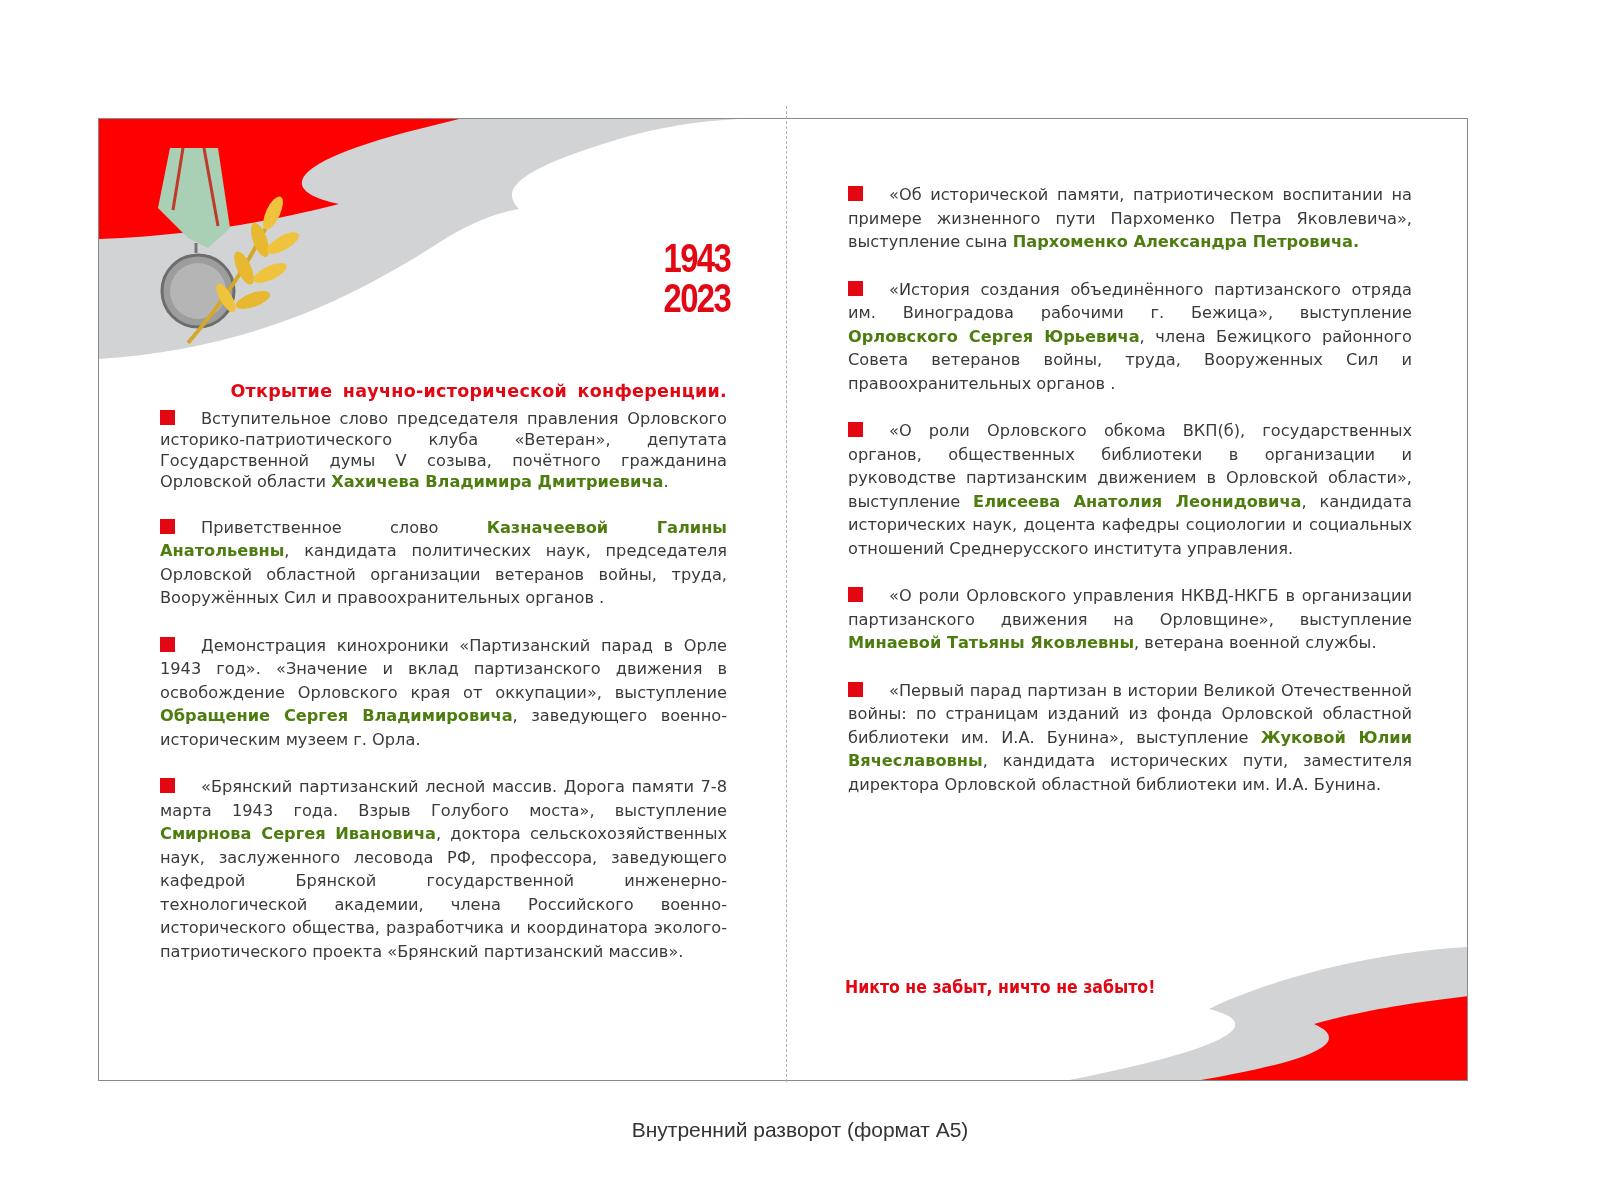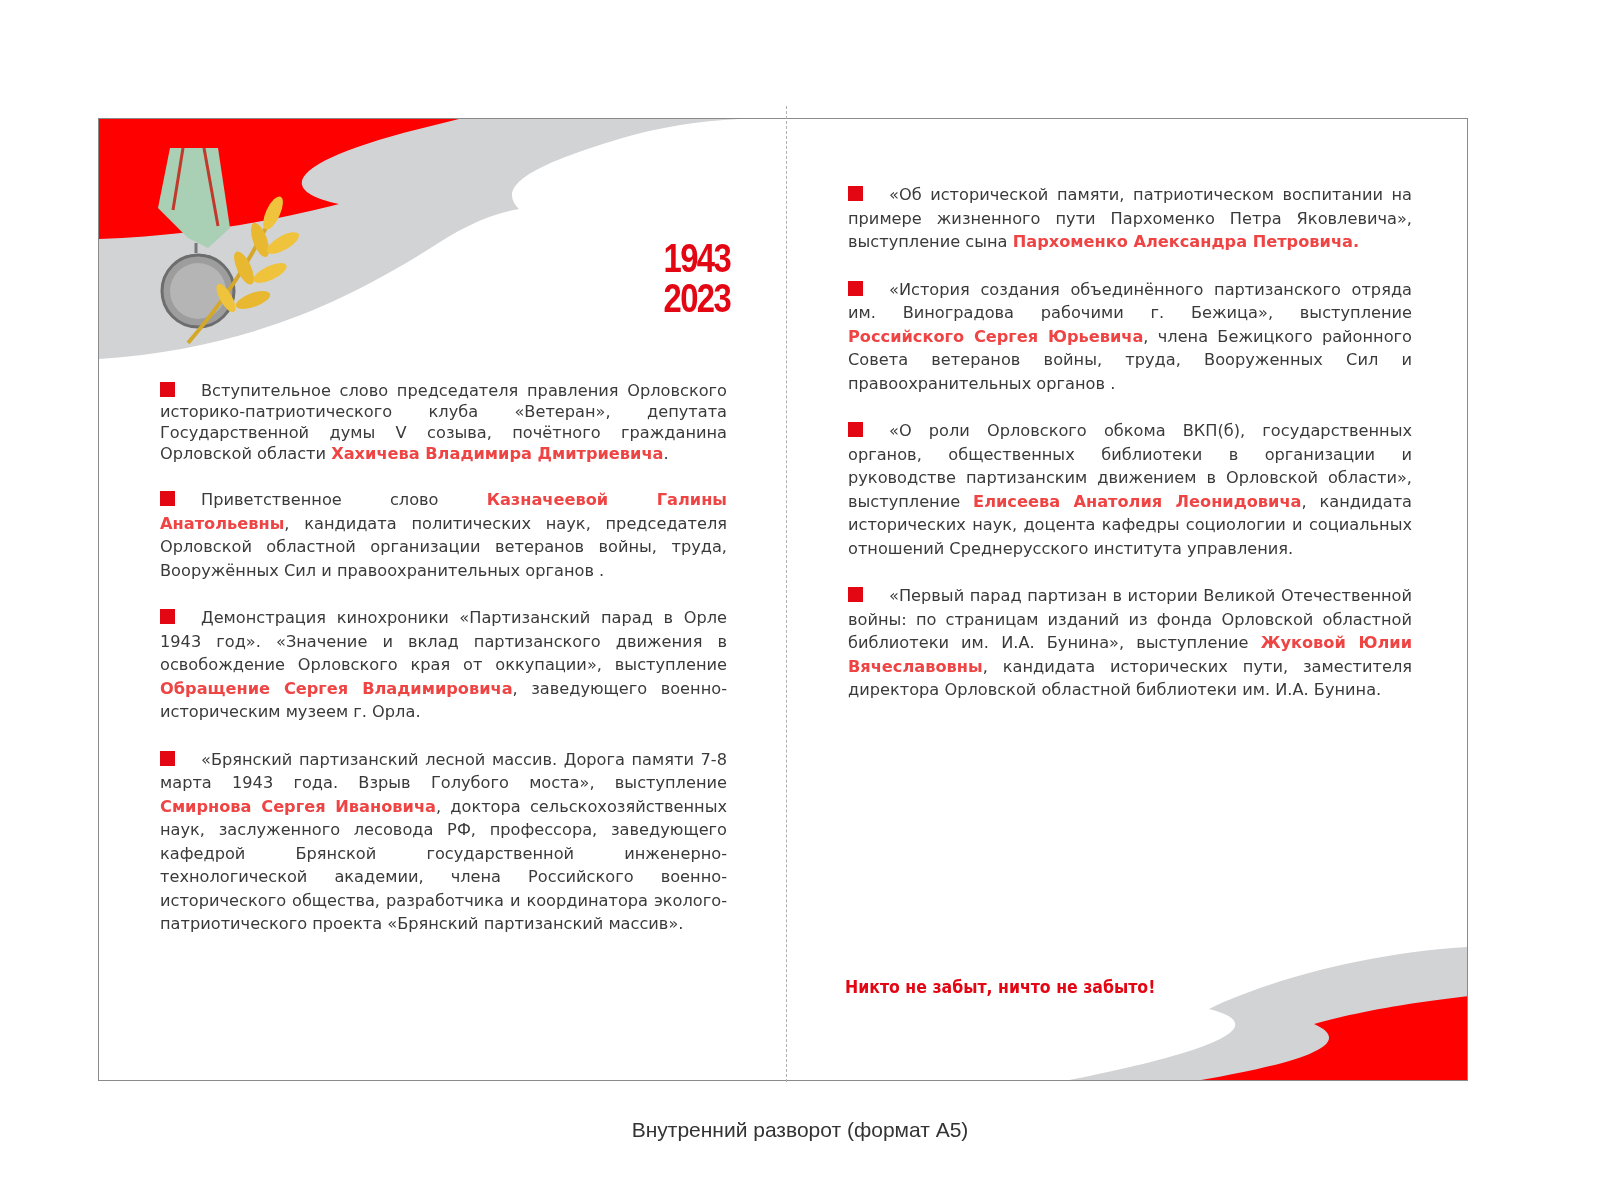--- a/index.html
+++ b/index.html
@@ -16,21 +16,21 @@
       border-left: 1px dashed #b0b0b0;
     }
     .deco { position: absolute; left: 0; top: 0; }
     .medal { position: absolute; left: 148px; top: 148px; width: 160px; height: 200px; }
     .years {
       position: absolute; left: 640px; top: 238px; width: 90px; text-align: right;
       color: #e30613; font-family: "Liberation Sans", sans-serif; font-weight: bold;
       font-size: 40px; line-height: 40px; letter-spacing: -2px; transform: scaleX(0.82); transform-origin: right top;
     }
     .text { font-family: "DejaVu Sans", sans-serif; font-size: 16.2px; line-height: 23.5px; color: #3a3a3a; text-align: justify; }
-    .text b { color: #ef4444; }
+    .text b { color: #4d7c0f; }
     .left-col { position: absolute; left: 160px; top: 380px; width: 567px; }
     .right-col { position: absolute; left: 848px; top: 183px; width: 564px; }
     .heading {
       color: #e30613; font-weight: bold; font-size: 17.5px; text-align: right; word-spacing: 4px;
       margin-bottom: 4px; font-family: "DejaVu Sans", sans-serif; letter-spacing: 0.3px;
     }
     .item { margin-bottom: 24px; }
     .item p { margin: 0; }
     .bullet {
       display: inline-block; width: 15px; height: 15px; background: #e30613;
@@ -79,20 +79,21 @@
   <ellipse cx="105" cy="152" rx="7" ry="18" fill="#e8b830" transform="rotate(70 105 152)"></ellipse>
   <ellipse cx="78" cy="150" rx="6" ry="16" fill="#f0c33c" transform="rotate(-30 78 150)"></ellipse>
 </svg>
 
 <div class="years">
   <div>1943</div>
   <div>2023</div>
 </div>
 
 <div class="left-col text">
+  <div class="heading">Открытие научно-исторической конференции.</div>
   <div id="left-items">
       <div class="item first">
         <p><span class="bullet"></span><span>Вступительное слово председателя правления Орловского историко-патриотического клуба «Ветеран», депутата Государственной думы V созыва, почётного гражданина Орловской области </span><b>Хахичева Владимира Дмитриевича</b><span>.</span></p>
       </div>
       <div class="item">
         <p><span class="bullet"></span><span>Приветственное слово </span><b>Казначеевой Галины Анатольевны</b><span>, кандидата политических наук, председателя Орловской областной организации ветеранов войны, труда, Вооружённых Сил и правоохранительных органов .</span></p>
       </div>
       <div class="item">
         <p><span class="bullet"></span><span>Демонстрация кинохроники «Партизанский парад в Орле 1943 год». «Значение и вклад партизанского движения в освобождение Орловского края от оккупации», выступление </span><b>Обращение Сергея Владимировича</b><span>, заведующего военно-историческим музеем г. Орла.</span></p>
       </div>
@@ -101,24 +102,27 @@
       </div>
     </div>
 </div>
 
 <div class="right-col text">
   <div id="right-items">
       <div class="item">
         <p><span class="bullet"></span><span>«Об исторической памяти, патриотическом воспитании на примере жизненного пути Пархоменко Петра Яковлевича», выступление сына </span><b>Пархоменко Александра Петровича.</b><span></span></p>
       </div>
       <div class="item">
-        <p><span class="bullet"></span><span>«История создания объединённого партизанского отряда им. Виноградова рабочими г. Бежица», выступление </span><b>Российского Сергея Юрьевича</b><span>, члена Бежицкого районного Совета ветеранов войны, труда, Вооруженных Сил и правоохранительных органов .</span></p>
+        <p><span class="bullet"></span><span>«История создания объединённого партизанского отряда им. Виноградова рабочими г. Бежица», выступление </span><b>Орловского Сергея Юрьевича</b><span>, члена Бежицкого районного Совета ветеранов войны, труда, Вооруженных Сил и правоохранительных органов .</span></p>
       </div>
       <div class="item">
         <p><span class="bullet"></span><span>«О роли Орловского обкома ВКП(б), государственных органов, общественных библиотеки в организации и руководстве партизанским движением в Орловской области», выступление </span><b>Елисеева Анатолия Леонидовича</b><span>, кандидата исторических наук, доцента кафедры социологии и социальных отношений Среднерусского института управления.</span></p>
+      </div>
+      <div class="item">
+        <p><span class="bullet"></span><span>«О роли Орловского управления НКВД-НКГБ в организации партизанского движения на Орловщине», выступление </span><b>Минаевой Татьяны Яковлевны</b><span>, ветерана военной службы.</span></p>
       </div>
       <div class="item">
         <p><span class="bullet"></span><span>«Первый парад партизан в истории Великой Отечественной войны: по страницам изданий из фонда Орловской областной библиотеки им. И.А. Бунина», выступление </span><b>Жуковой Юлии Вячеславовны</b><span>, кандидата исторических пути, заместителя директора Орловской областной библиотеки им. И.А. Бунина.</span></p>
       </div>
     </div>
 </div>
 
 <div class="motto">Никто не забыт, ничто не забыто!</div>
 
 <div class="caption">Внутренний разворот (формат А5)</div>

